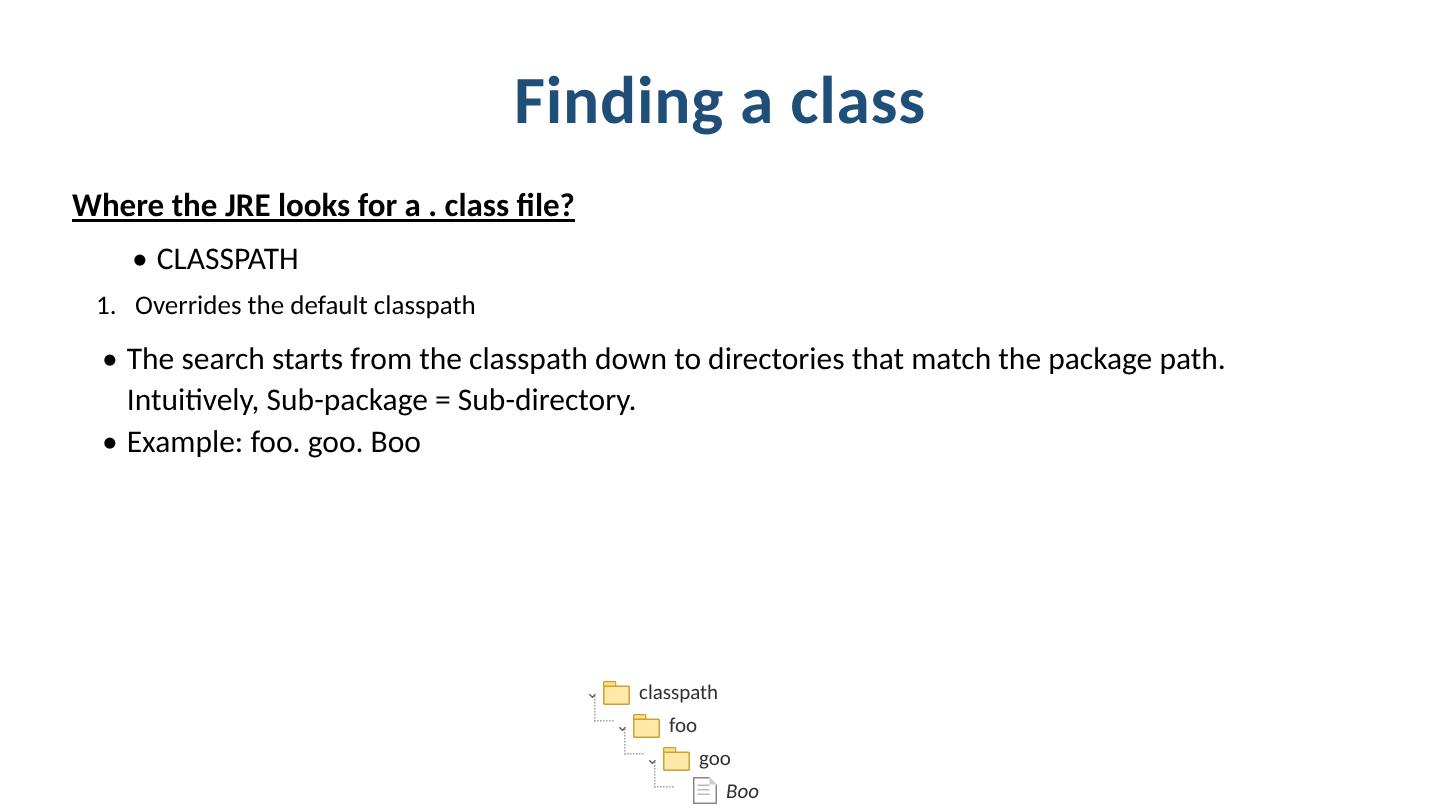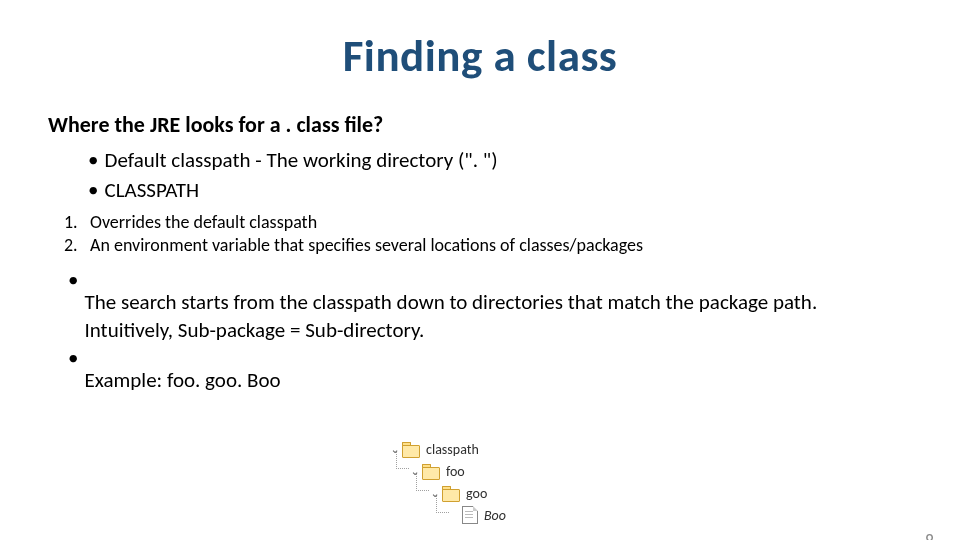--- a/index.html
+++ b/index.html
@@ -17,29 +17,30 @@
     width: 960px;
     height: 540px;
     position: relative;
     box-sizing: border-box;
   }
   .title {
     text-align: center;
     font-size: 45px;
     font-weight: 700;
     color: #1f4e79;
-    margin-top: 28px;
+    margin-top: 40px;
     margin-bottom: 28px;
     letter-spacing: 0.5px;
   }
   .subhead {
     font-size: 22px;
     font-weight: 700;
     margin-left: 48px;
     margin-bottom: 8px;
+    text-decoration: underline;
   }
   .bullets-a {
     margin: 0 0 6px 88px;
     font-size: 21px;
     line-height: 1.35;
   }
   .bullets-a .row { margin-bottom: 2px; }
   .bullets-a .dot { margin-right: 6px; }
   .numlist {
     margin: 2px 0 10px 64px;
@@ -49,21 +50,21 @@
   .numlist .row { margin-bottom: 0px; white-space: nowrap; }
   .numlist .num { display: inline-block; width: 26px; }
   .bullets-b {
     margin: 0 0 0 68px;
     font-size: 21px;
     line-height: 1.32;
     max-width: 840px;
   }
   .bullets-b .row { display: flex; }
   .bullets-b .dot { margin-right: 6px; flex: 0 0 auto; }
-  .bullets-b .txt { flex: 1 1 auto; margin-top: 22px; }
+  .bullets-b .txt { flex: 1 1 auto; }
   .tree {
     position: absolute;
     left: 388px;
     top: 410px;
     font-size: 14px;
     color: #303030;
   }
   .node {
     display: flex;
     align-items: center;
@@ -142,33 +143,27 @@
 <body>
 
 <div class="slide">
 
   <div class="title">Finding a class</div>
 
   <div class="subhead">Where the JRE looks for a . class file?</div>
 
   <div class="bullets-a">
     <div class="row">
-      <span class="dot">•</span><span>Default classpath - The working directory (". ")</span>
-    </div>
-    <div class="row">
       <span class="dot">•</span><span>CLASSPATH</span>
     </div>
   </div>
 
   <div class="numlist">
     <div class="row">
       <span class="num">1.</span><span>Overrides the default classpath</span>
-    </div>
-    <div class="row">
-      <span class="num">2.</span><span>An environment variable that specifies several locations of classes/packages</span>
     </div>
   </div>
 
   <div class="bullets-b">
     <div class="row">
       <span class="dot">•</span>
       <span class="txt">The search starts from the classpath down to directories that match the package path. Intuitively, Sub-package = Sub-directory.</span>
     </div>
     <div class="row">
       <span class="dot">•</span>

